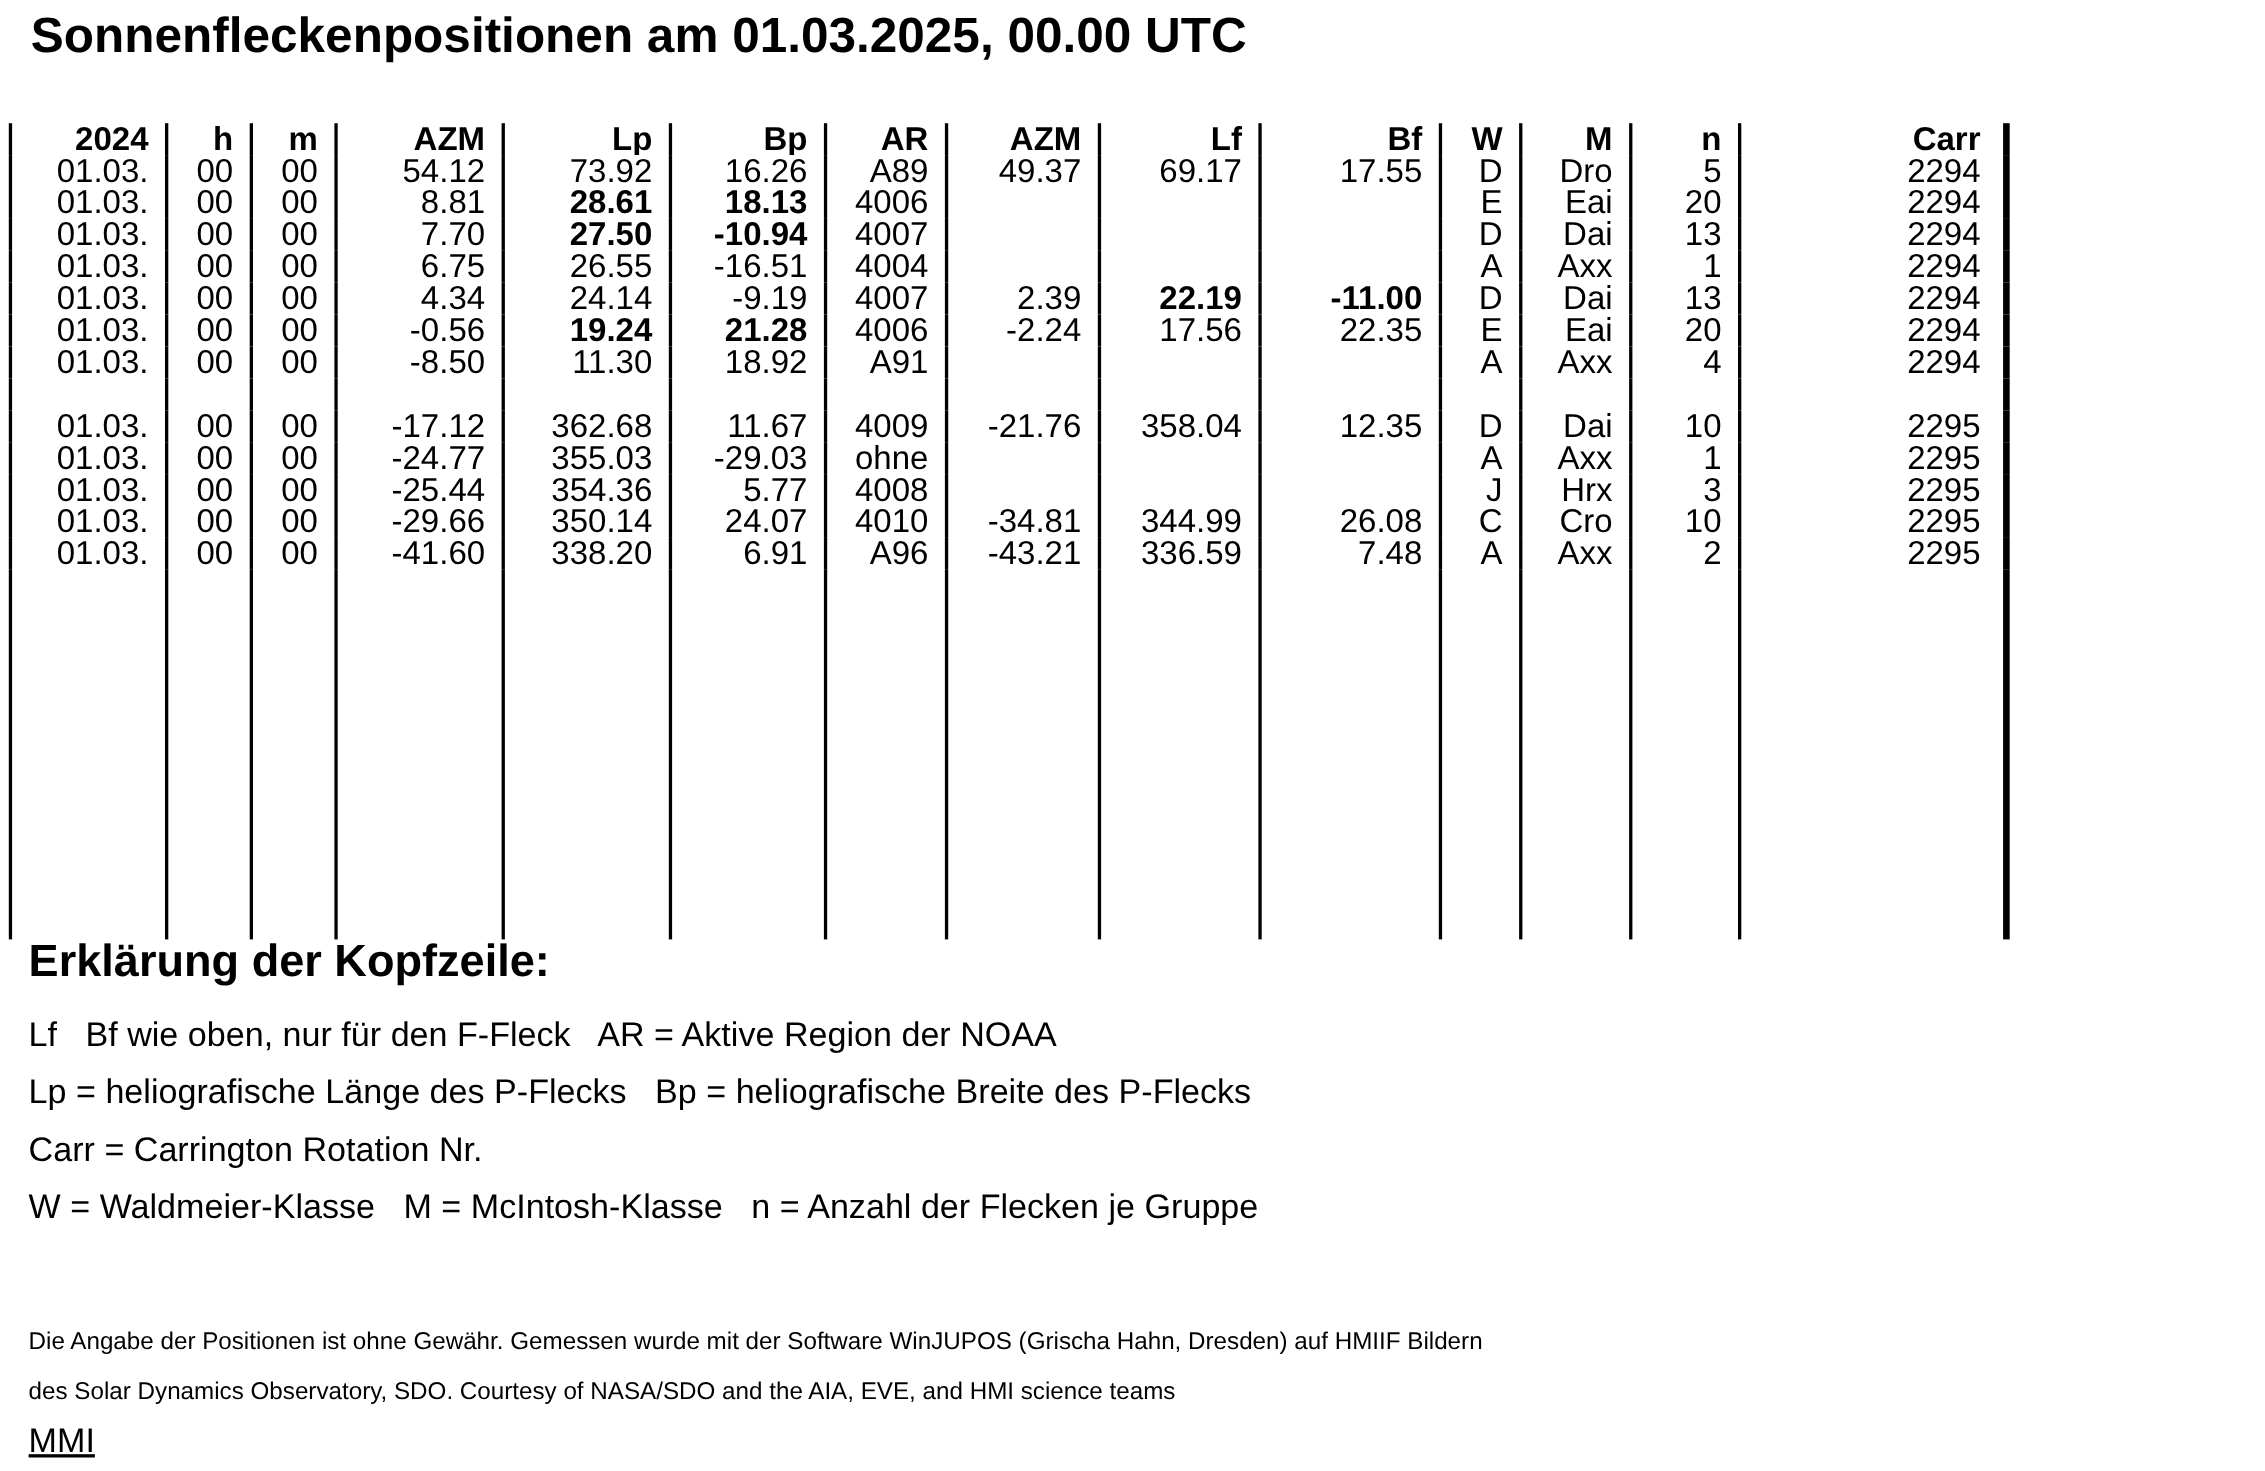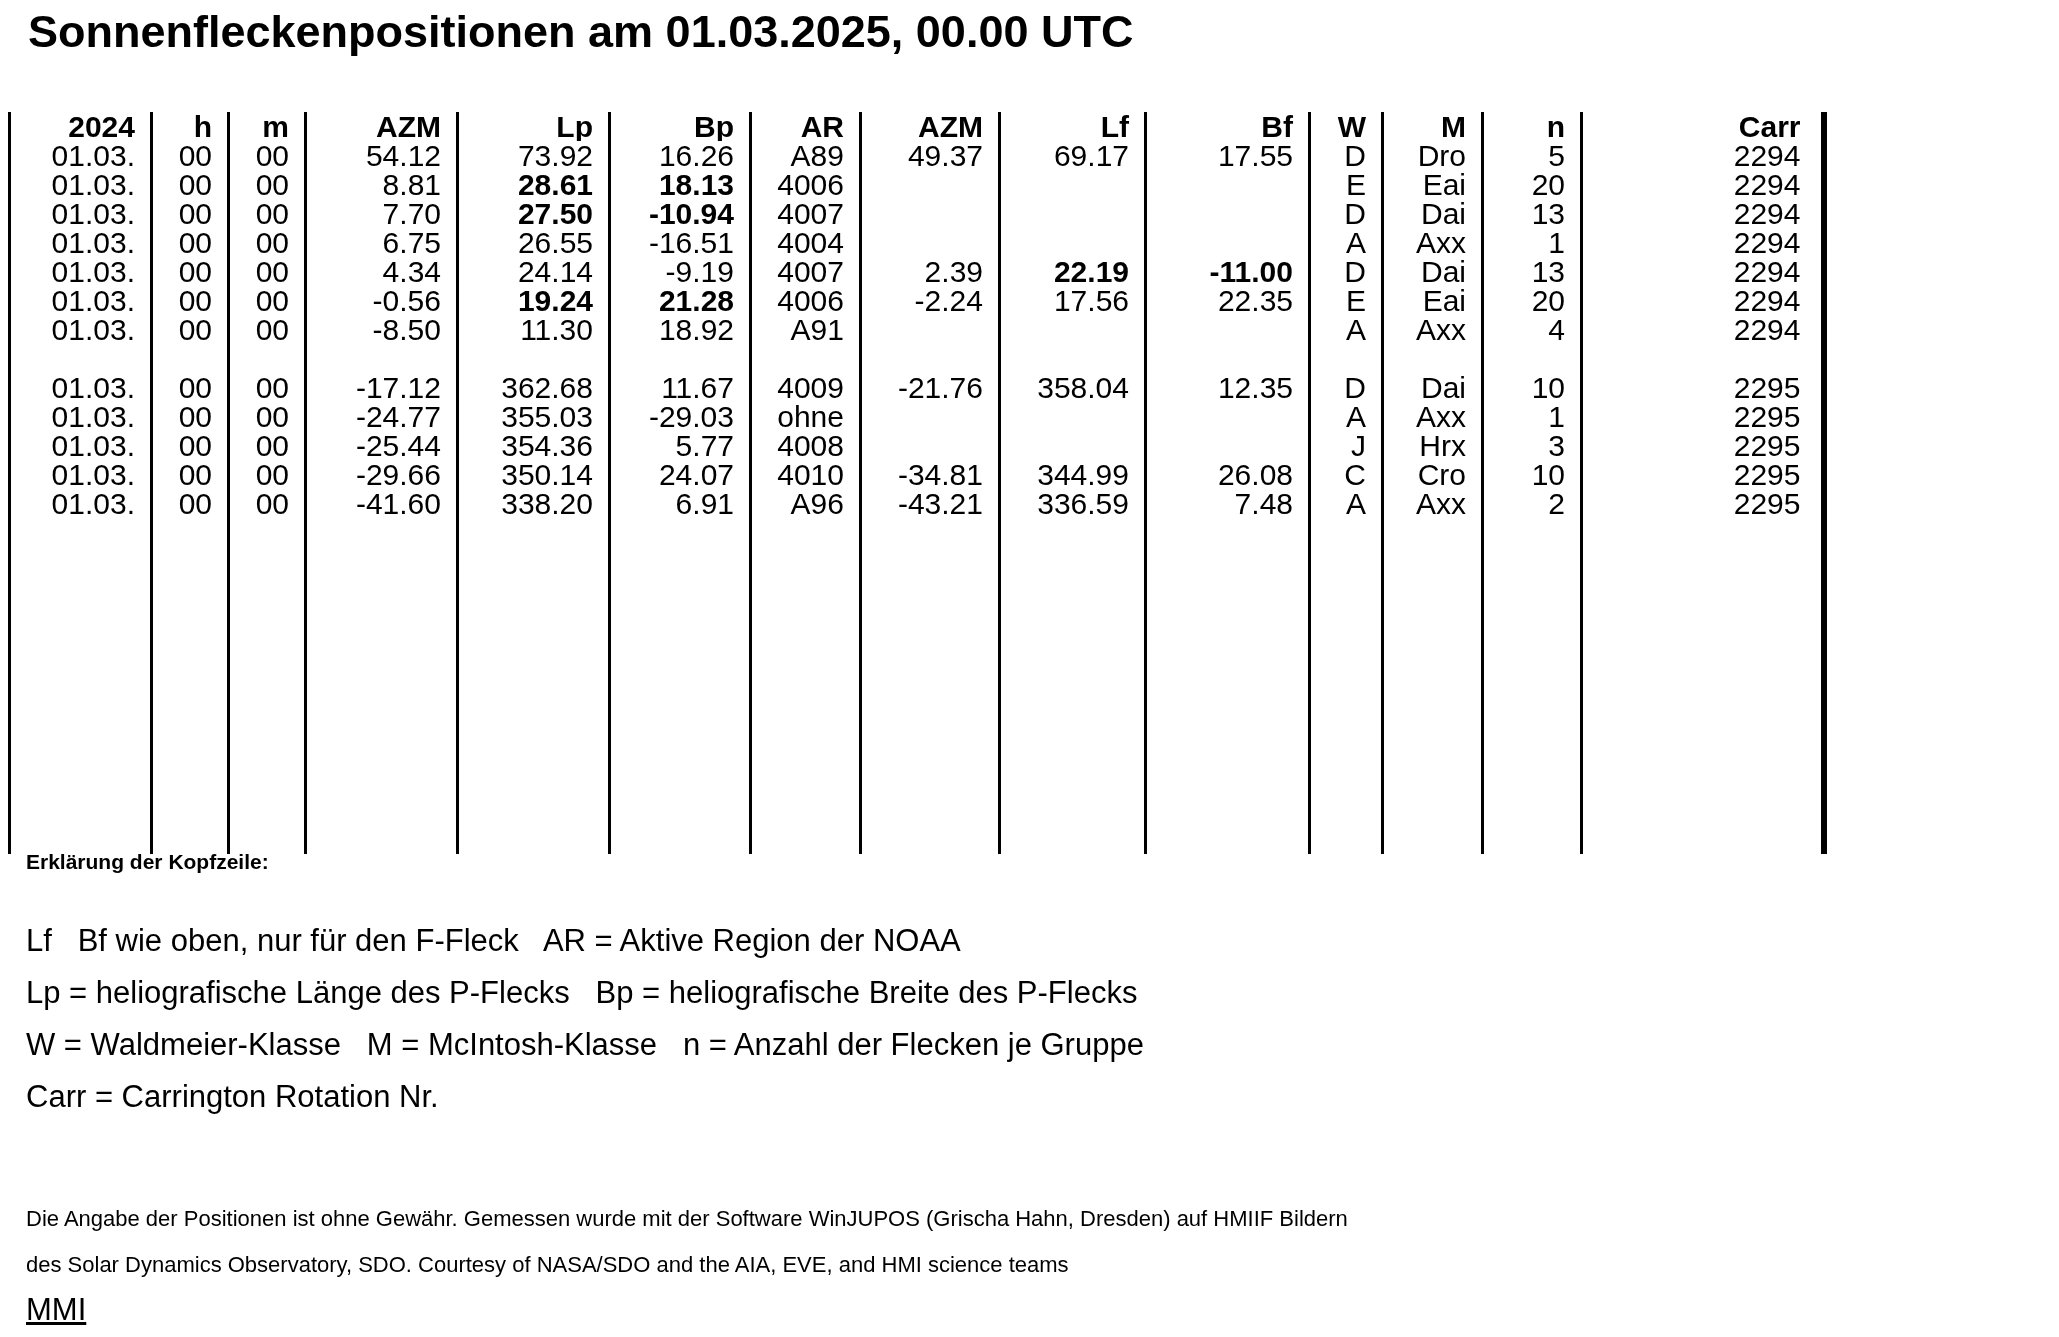--- a/index.html
+++ b/index.html
@@ -68,21 +68,21 @@
   col.c9  { width: 164px; }
   col.c10 { width: 73px;  }
   col.c11 { width: 100px; }
   col.c12 { width: 99px;  }
   col.c13 { width: 242px; }
 
   
   .legend-heading {
     left: 26px;
     top: 850px;
-    font-size: 21px;
+    font-size: 41px;
     font-weight: bold;
     white-space: pre;
   }
   .legend-lines {
     left: 26px;
     top: 915px;
   }
   .legend-line {
     font-size: 31px;
     line-height: 52px;
@@ -375,22 +375,22 @@
         </tr>
       </tbody>
   </table>
 </div>
 
 <div class="abs legend-heading">Erklärung der Kopfzeile:</div>
 
 <div class="abs legend-lines">
   <div class="legend-line">Lf   Bf wie oben, nur für den F-Fleck   AR = Aktive Region der NOAA</div>
   <div class="legend-line">Lp = heliografische Länge des P-Flecks   Bp = heliografische Breite des P-Flecks</div>
+  <div class="legend-line">Carr = Carrington Rotation Nr.</div>
   <div class="legend-line">W = Waldmeier-Klasse   M = McIntosh-Klasse   n = Anzahl der Flecken je Gruppe</div>
-  <div class="legend-line">Carr = Carrington Rotation Nr.</div>
 </div>
 
 <div class="abs disclaimer">
   <div class="disclaimer-line">Die Angabe der Positionen ist ohne Gewähr. Gemessen wurde mit der Software WinJUPOS (Grischa Hahn, Dresden) auf HMIIF Bildern</div>
   <div class="disclaimer-line">des Solar Dynamics Observatory, SDO. Courtesy of NASA/SDO and the AIA, EVE, and HMI science teams</div>
 </div>
 
 <div class="abs mmi">MMI</div>
 
 </body></html>

